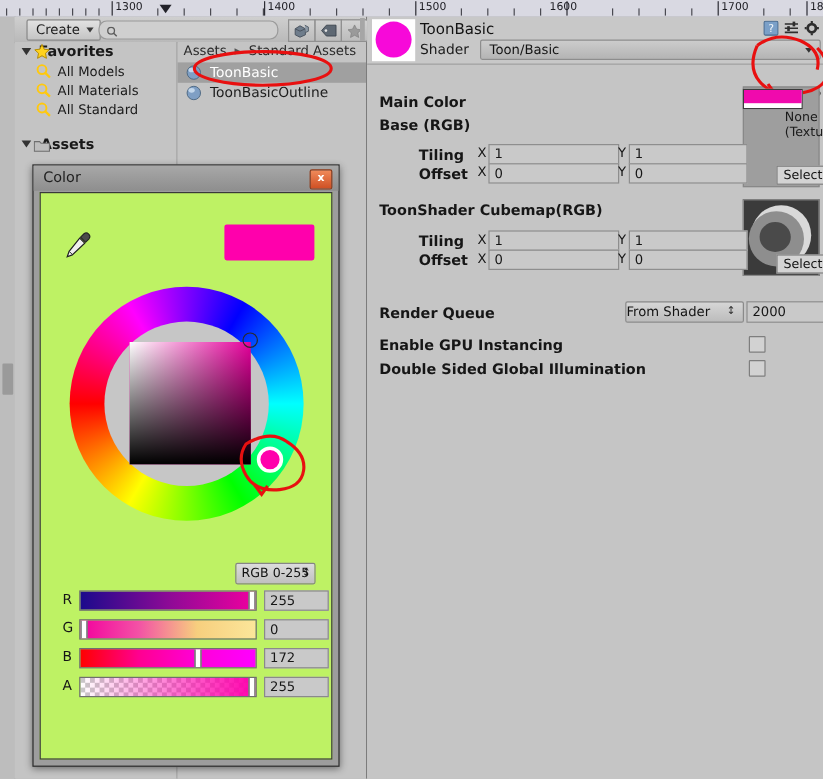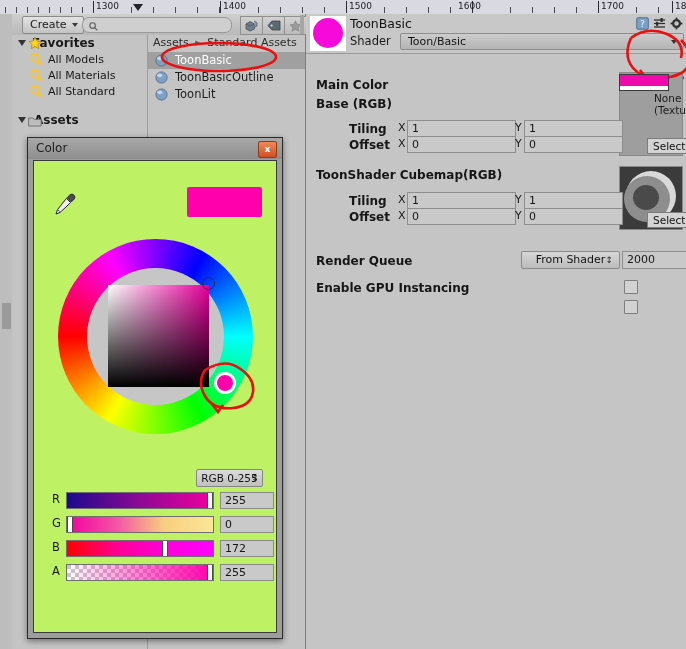--- a/index.html
+++ b/index.html
@@ -97,21 +97,21 @@
   .texlabel{position:absolute;width:62px;text-align:left;font-size:10.5px;color:#1b1b1b;line-height:12px;padding-left:35px;}
   .selbtn{position:absolute;height:14px;padding:0 5px;background:#d4d4d4;border:1px solid #7d7d7d;
     font-size:10.5px;line-height:14px;color:#111;}
 
   .numfield{position:absolute;height:15px;background:#c9c9c9;border:1px solid #8e8e8e;
     font-size:11px;line-height:15px;padding-left:4px;color:#161616;}
   .axis-lbl{position:absolute;font-size:11px;line-height:15px;color:#161616;}
 
   .ddsmall{position:absolute;height:16px;background:linear-gradient(#d6d6d6,#bcbcbc);
     border:1px solid #8a8a8a;border-radius:2px;font-size:11px;line-height:16px;
-    text-align:center;color:#131313;}
+    color:#131313;}
   .ddsmall .updown{position:absolute;right:6px;top:2px;font-size:9px;line-height:12px;color:#2e2e2e;}
   .checkbox{position:absolute;width:12px;height:12px;background:#d2d2d2;border:1px solid #7e7e7e;border-radius:1px;}
 
   .cubeprev{position:absolute;width:62px;height:62px;background:#3b3b3b;border:1px solid #888;overflow:hidden;}
   .cubeprev .c1{position:absolute;left:6px;top:4px;width:50px;height:50px;border-radius:50%;background:#d9d9d9;}
   .cubeprev .c2{position:absolute;left:4px;top:9px;width:46px;height:46px;border-radius:50%;background:#8e8e8e;}
   .cubeprev .c3{position:absolute;left:13px;top:18px;width:26px;height:25px;border-radius:50%;background:#4a4a4a;}
 
   
   .cpwin{position:absolute;left:27px;top:137px;width:254px;height:500px;
@@ -316,29 +316,20 @@
         </div>
         <div class="arow">
           <span class="matball">
             <svg width="13" height="13" viewBox="0 0 13 13">
                 <circle cx="6.5" cy="6.5" r="5.6" fill="#7f9fc4" stroke="#4d6883" stroke-width=".8"></circle>
                 <ellipse cx="4.7" cy="4.3" rx="2.6" ry="1.9" fill="#cfe0f2" opacity=".85"></ellipse>
               </svg>
           </span>
           <span>ToonBasicOutline</span>
         </div>
-        <div class="arow">
-          <span class="matball">
-            <svg width="13" height="13" viewBox="0 0 13 13">
-                <circle cx="6.5" cy="6.5" r="5.6" fill="#7f9fc4" stroke="#4d6883" stroke-width=".8"></circle>
-                <ellipse cx="4.7" cy="4.3" rx="2.6" ry="1.9" fill="#cfe0f2" opacity=".85"></ellipse>
-              </svg>
-          </span>
-          <span>ToonLit</span>
-        </div>
       </div>
     </div>
   </div>
 
   <div class="inspector">
     <div class="insp-head">
       <div class="matpreview">
         <div class="ball"></div>
       </div>
       <div class="insp-title">ToonBasic</div>
@@ -439,20 +430,21 @@
       <div class="prop-label" style="left:10px;top:200px">Render Queue</div>
       <div class="ddsmall" style="left:215px;top:197px;width:97px">
         <span>From Shader</span>
         <span class="updown">↕</span>
       </div>
       <div class="numfield" style="left:316px;top:197px;width:62px;height:16px;line-height:16px">2000</div>
 
       <div class="prop-label" style="left:10px;top:227px">Enable GPU Instancing</div>
       <div class="checkbox" style="left:318px;top:226px"></div>
 
+      <div class="prop-label" style="left:10px;top:247px">Double Sided Global Illumination</div>
       <div class="checkbox" style="left:318px;top:246px"></div>
     </div>
   </div>
 
   <div class="cpwin">
     <div class="cptitle">
       <span class="t">Color</span>
       <span class="dim"></span>
       <span class="cpclose">x</span>
     </div>

